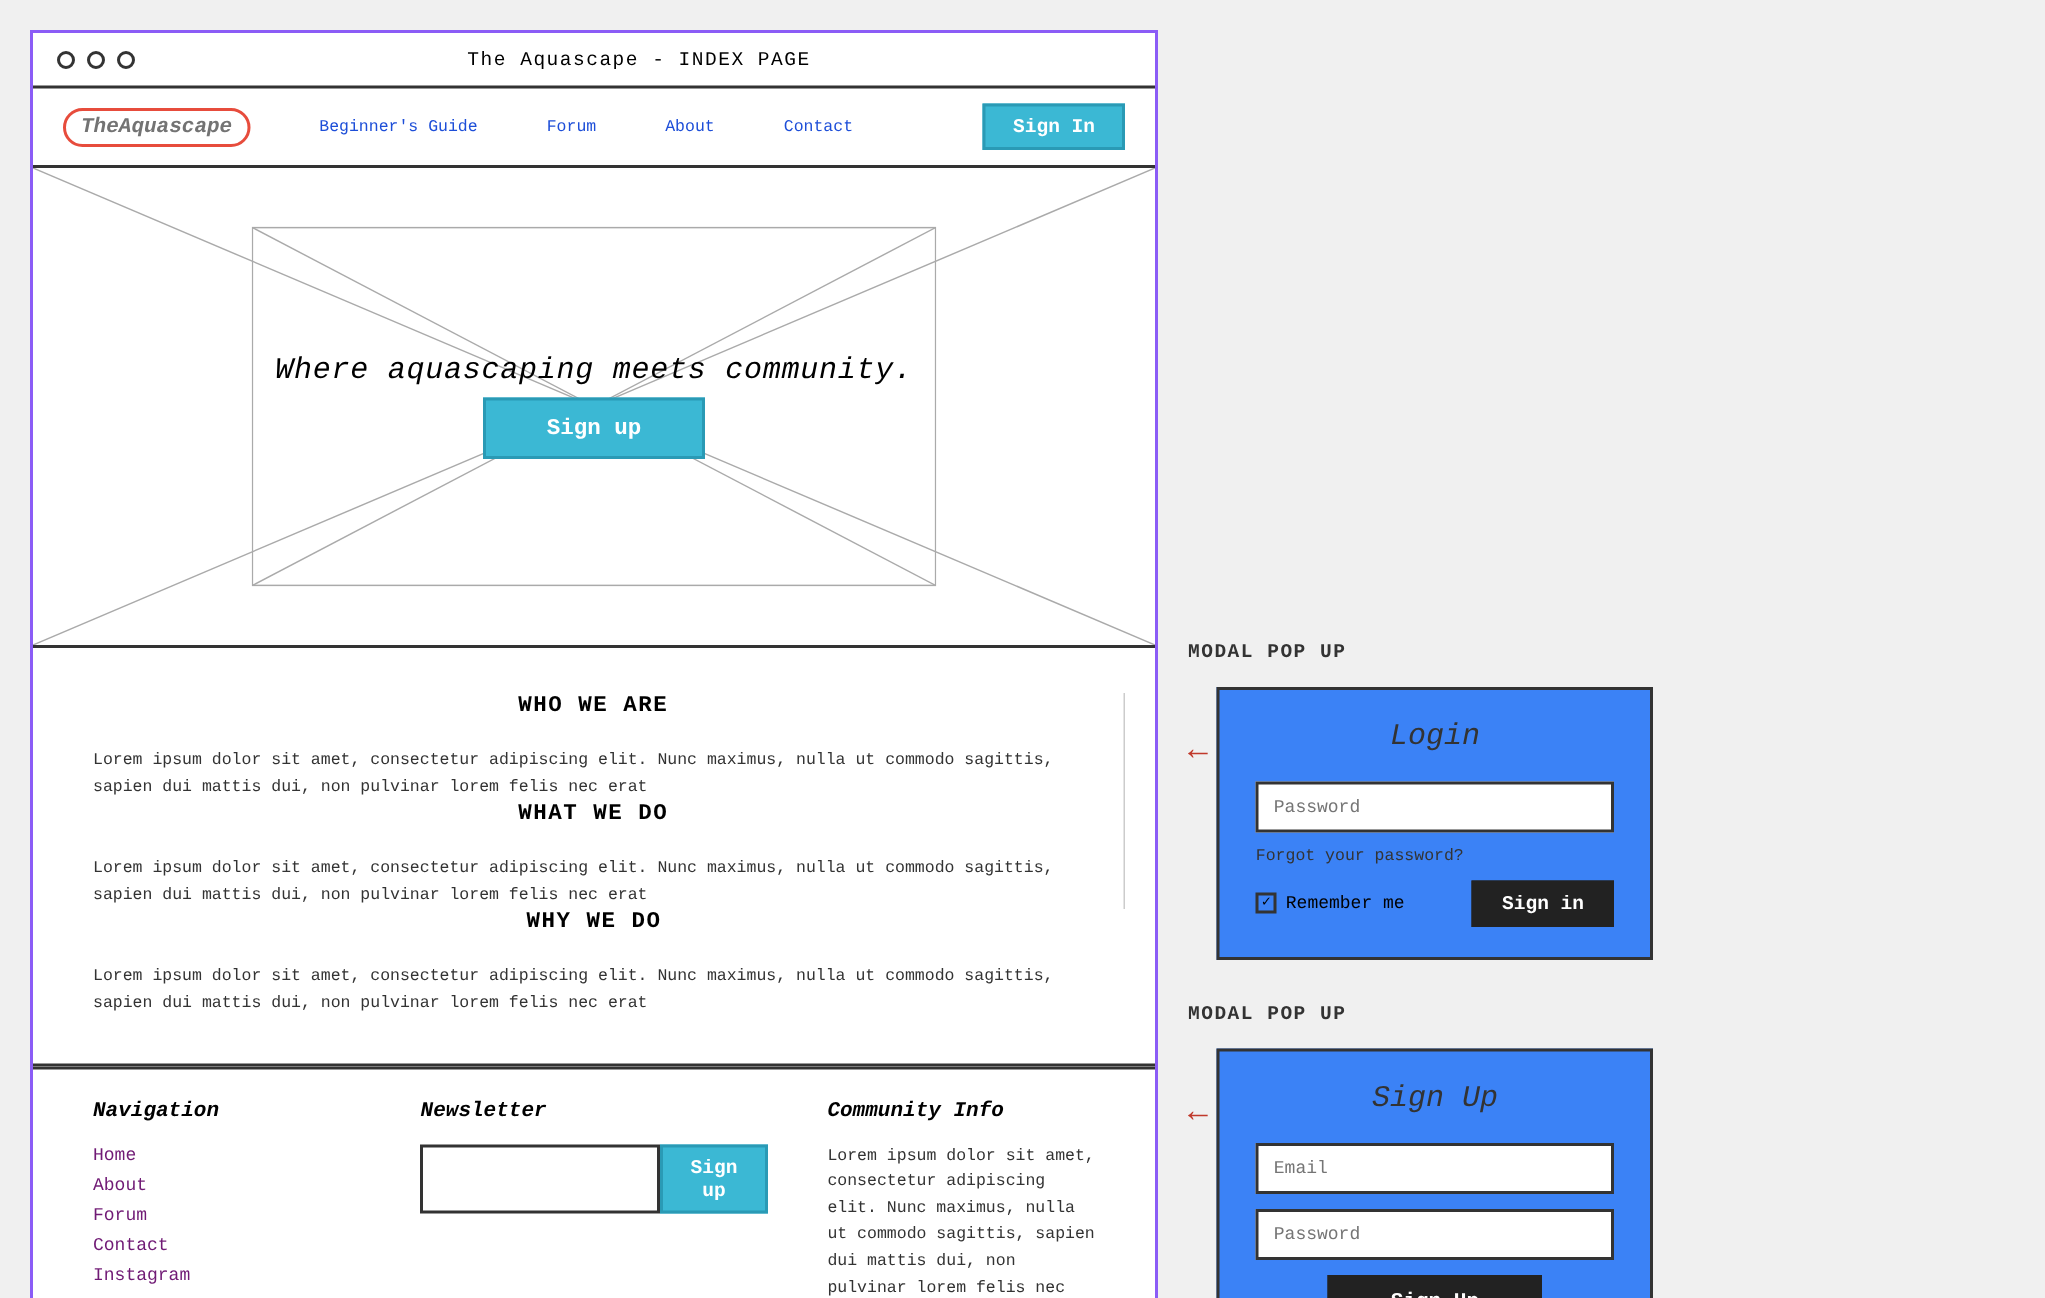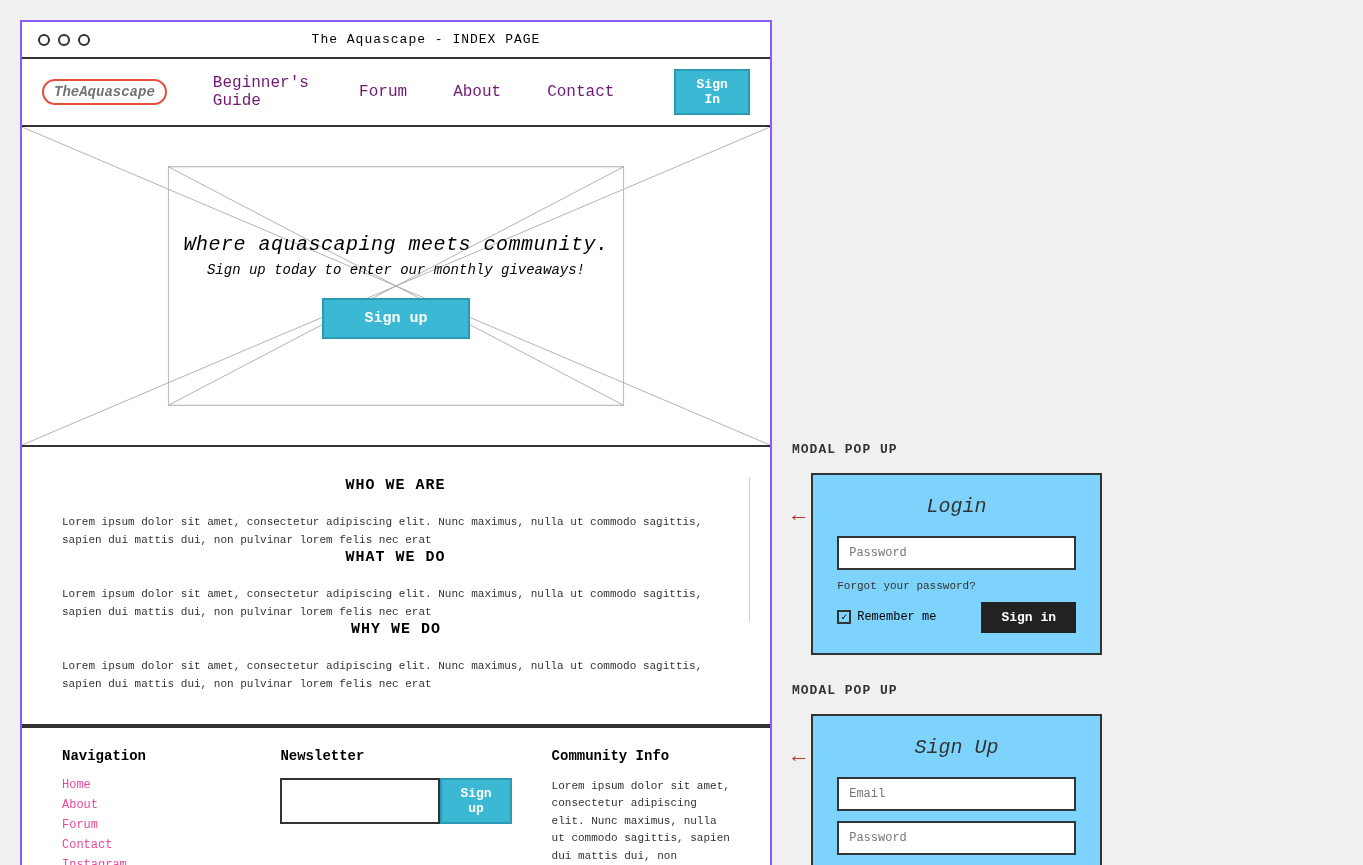--- a/index.html
+++ b/index.html
@@ -56,22 +56,22 @@
     .nav-logo {
       border: 2px solid #e74c3c;
       border-radius: 20px;
       padding: 3px 10px;
       font-size: 14px;
       font-style: italic;
       font-weight: bold;
       color: #737373;
     }
     .nav-link {
-      font-size: 16px;
-      color: #701a75;
+      font-size: 11px;
+      color: #1d4ed8;
       cursor: pointer;
       padding-left: 16px;
     }
     .nav-spacer { flex: 1; }
     .btn-blue {
       background: #3bb8d4;
       color: #fff;
       border: 2px solid #2a9ab5;
       padding: 6px 18px;
       font-family: 'Courier New', Courier, monospace;
@@ -162,26 +162,27 @@
       flex: 1;
     }
     .footer-col {
       flex: 1;
       padding: 0 20px;
     }
     .footer-col-title {
       font-size: 14px;
       font-weight: bold;
       margin-bottom: 14px;
+      font-style: italic;
     }
     .footer-nav-link {
       display: block;
       font-size: 12px;
       margin-bottom: 6px;
-      color: #ec4899;
+      color: #701a75;
       cursor: pointer;
     }
     .newsletter-input-row {
       display: flex;
       gap: 0;
       margin-top: 10px;
     }
     .newsletter-input {
       border: 2px solid #333;
       padding: 6px 10px;
@@ -206,21 +207,21 @@
     }
     .modal-label {
       font-size: 13px;
       font-weight: bold;
       letter-spacing: 1px;
       margin-bottom: 8px;
       color: #333;
     }
     .modal-box {
       border: 2px solid #333;
-      background: #7dd3fc;
+      background: #3b82f6;
       padding: 20px 24px;
     }
     .modal-title {
       font-size: 20px;
       font-style: italic;
       text-align: center;
       margin-bottom: 18px;
       color: #333;
     }
     .modal-input {
@@ -298,21 +299,20 @@
 
       <line x1="0" y1="0" x2="920" y2="320" stroke="#aaa" stroke-width="1"></line>
       <line x1="920" y1="0" x2="0" y2="320" stroke="#aaa" stroke-width="1"></line>
 
       <rect x="180" y="40" width="560" height="240" fill="none" stroke="#aaa" stroke-width="1"></rect>
       <line x1="180" y1="40" x2="740" y2="280" stroke="#aaa" stroke-width="1"></line>
       <line x1="740" y1="40" x2="180" y2="280" stroke="#aaa" stroke-width="1"></line>
     </svg>
     <div class="hero-content">
       <div class="hero-title">Where aquascaping meets community.</div>
-      <div class="hero-subtitle">Sign up today to enter our monthly giveaways!</div>
       <button class="btn-blue" style="padding: 10px 40px; font-size: 15px;">Sign up</button>
     </div>
   </div>
 
   <div class="info-section">
     <div class="info-col">
       <div class="info-col-title">WHO WE ARE</div>
       <p class="info-col-text">Lorem ipsum dolor sit amet, consectetur adipiscing elit. Nunc maximus, nulla ut commodo sagittis, sapien dui mattis dui, non pulvinar lorem felis nec erat</p>
     </div>
     <div class="info-col">

